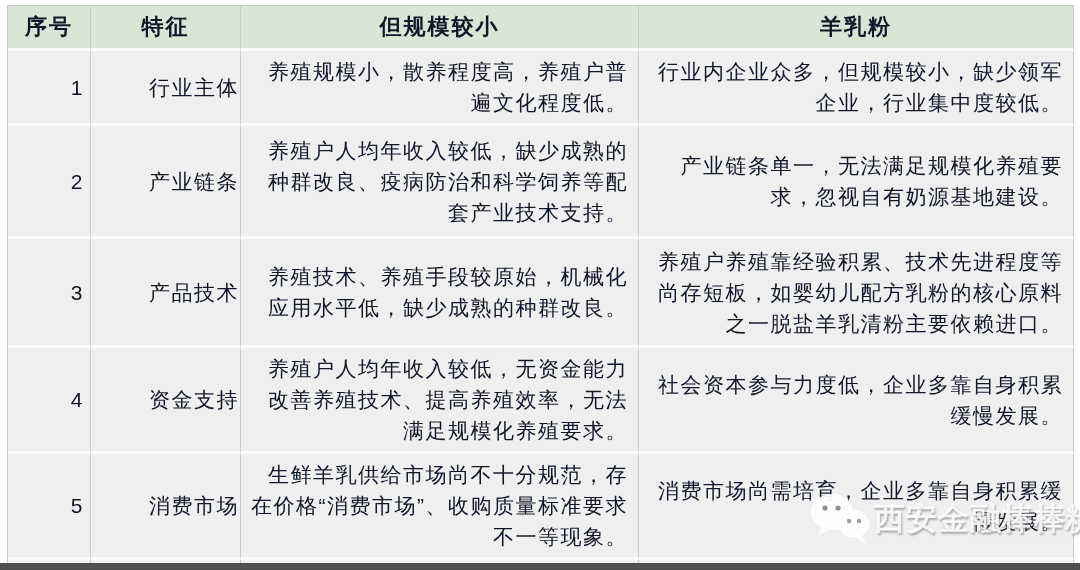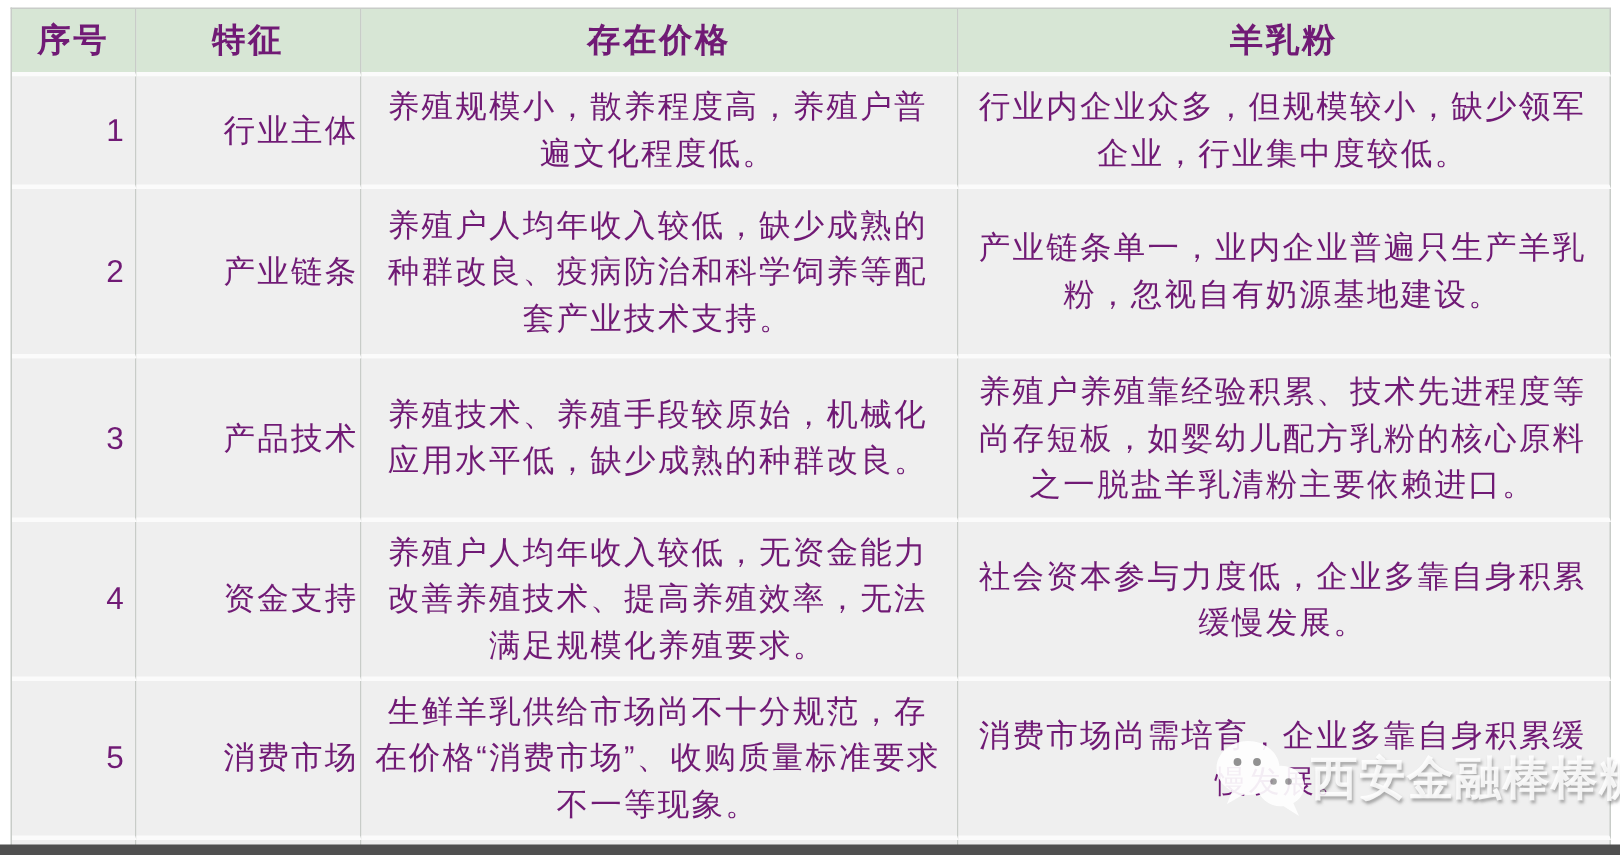--- a/index.html
+++ b/index.html
@@ -18,42 +18,42 @@
     width: 1066px;
     table-layout: fixed;
     border-collapse: separate;
     border-spacing: 0;
     border-left: 1px solid #c8ccc8;
     border-top: 1px solid #c8ccc8;
   }
   table.cmp th, table.cmp td {
     border-right: 1px solid #c8ccc8;
     border-bottom: 3px solid #fbfbfb;
-    color: #701a75;
+    color: #0f172a;
     overflow: hidden;
   }
   table.cmp th {
     background: #d7e6d5;
     font-size: 22px;
     font-weight: 700;
     height: 40px;
     text-align: center;
     letter-spacing: 2px;
     vertical-align: middle;
   }
   table.cmp td {
     background: #efefef;
     font-size: 21px;
     letter-spacing: 1.5px;
     line-height: 31px;
     vertical-align: middle;
   }
   td.num  { text-align: right; padding-right: 6px; }
   td.feat { text-align: right;  padding-left: 5px; }
-  td.content { text-align: center; padding: 5px 10px 5px 8px; word-break: break-all; }
+  td.content { text-align: right; padding: 5px 10px 5px 8px; word-break: break-all; }
   tr.r1 td { height: 62px; }
   tr.r2 td { height: 100px; }
   tr.r3 td { height: 96px; }
   tr.r4 td { height: 93px; }
   tr.r5 td { height: 93px; }
   tr.r6 td { height: 72px; }
   .watermark {
     position: absolute;
     left: 808px;
     top: 488px;
@@ -89,36 +89,36 @@
     <colgroup>
       <col style="width:83px">
       <col style="width:150px">
       <col style="width:398px">
       <col style="width:435px">
     </colgroup>
     <thead>
       <tr>
         <th>序号</th>
         <th>特征</th>
-        <th>存在价格</th>
+        <th>但规模较小</th>
         <th>羊乳粉</th>
       </tr>
     </thead>
     <tbody>
       <tr class="r1">
         <td class="num">1</td>
         <td class="feat">行业主体</td>
         <td class="content">养殖规模小，散养程度高，养殖户普遍文化程度低。</td>
         <td class="content">行业内企业众多，但规模较小，缺少领军企业，行业集中度较低。</td>
       </tr>
       <tr class="r2">
         <td class="num">2</td>
         <td class="feat">产业链条</td>
         <td class="content">养殖户人均年收入较低，缺少成熟的种群改良、疫病防治和科学饲养等配套产业技术支持。</td>
-        <td class="content">产业链条单一，业内企业普遍只生产羊乳粉，忽视自有奶源基地建设。</td>
+        <td class="content">产业链条单一，无法满足规模化养殖要求，忽视自有奶源基地建设。</td>
       </tr>
       <tr class="r3">
         <td class="num">3</td>
         <td class="feat">产品技术</td>
         <td class="content">养殖技术、养殖手段较原始，机械化应用水平低，缺少成熟的种群改良。</td>
         <td class="content">养殖户养殖靠经验积累、技术先进程度等尚存短板，如婴幼儿配方乳粉的核心原料之一脱盐羊乳清粉主要依赖进口。</td>
       </tr>
       <tr class="r4">
         <td class="num">4</td>
         <td class="feat">资金支持</td>

